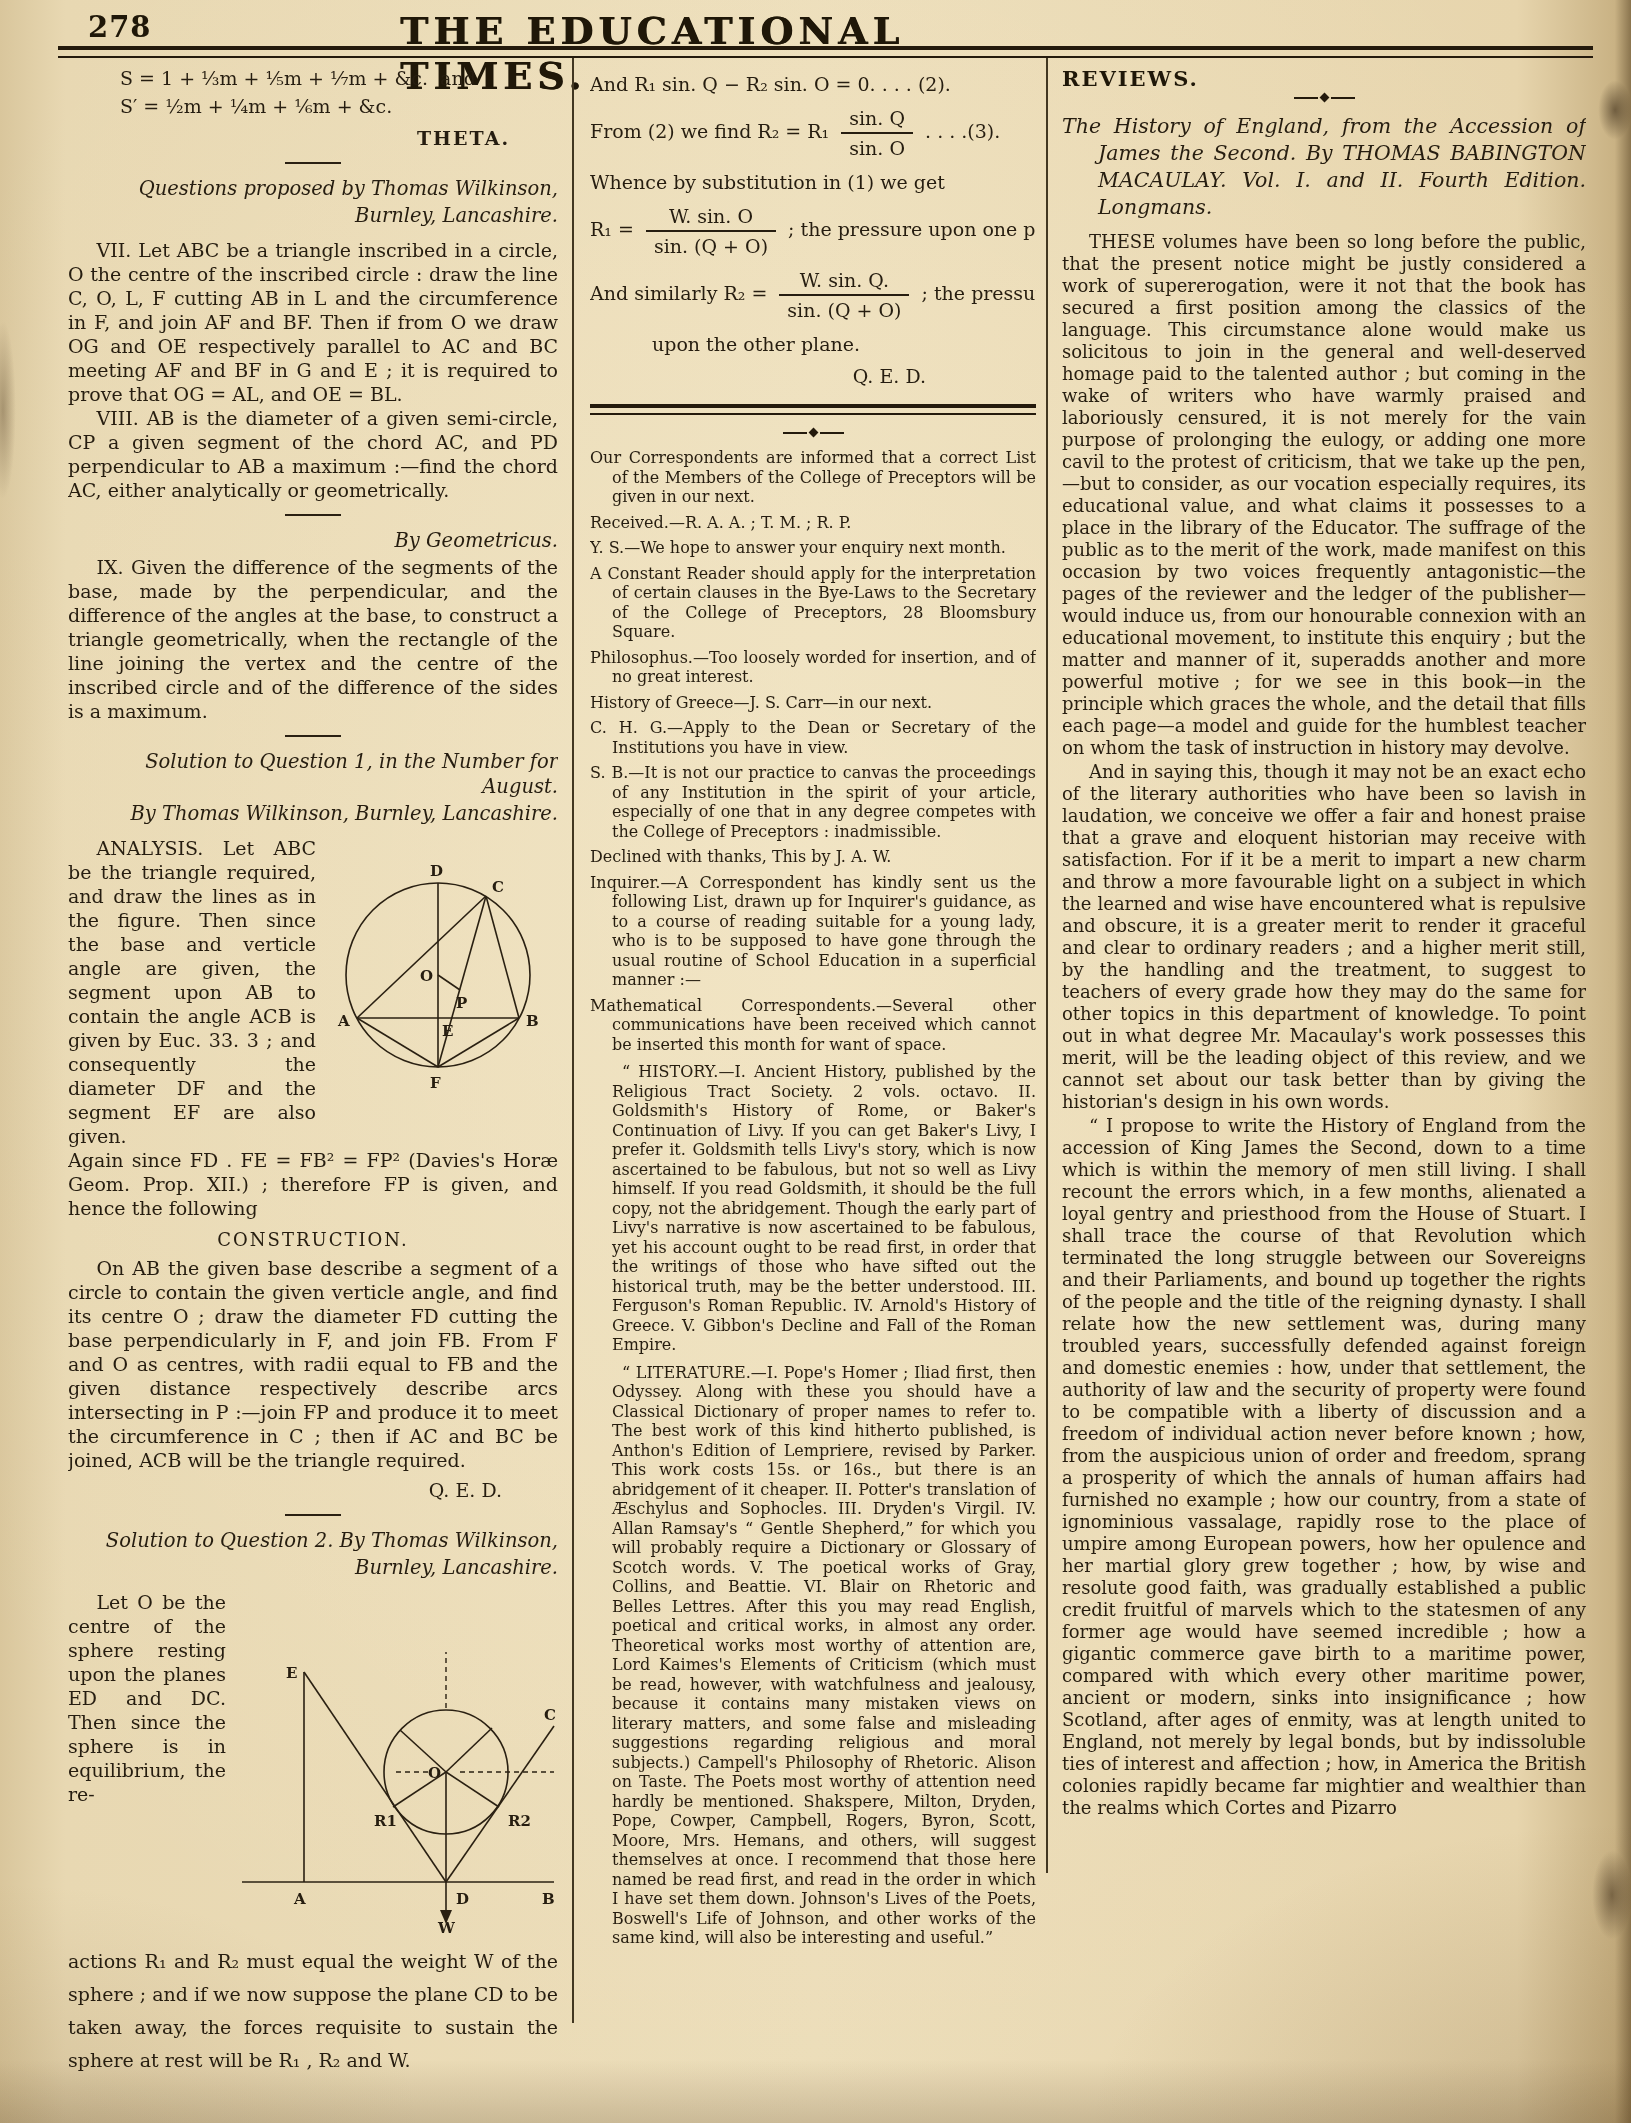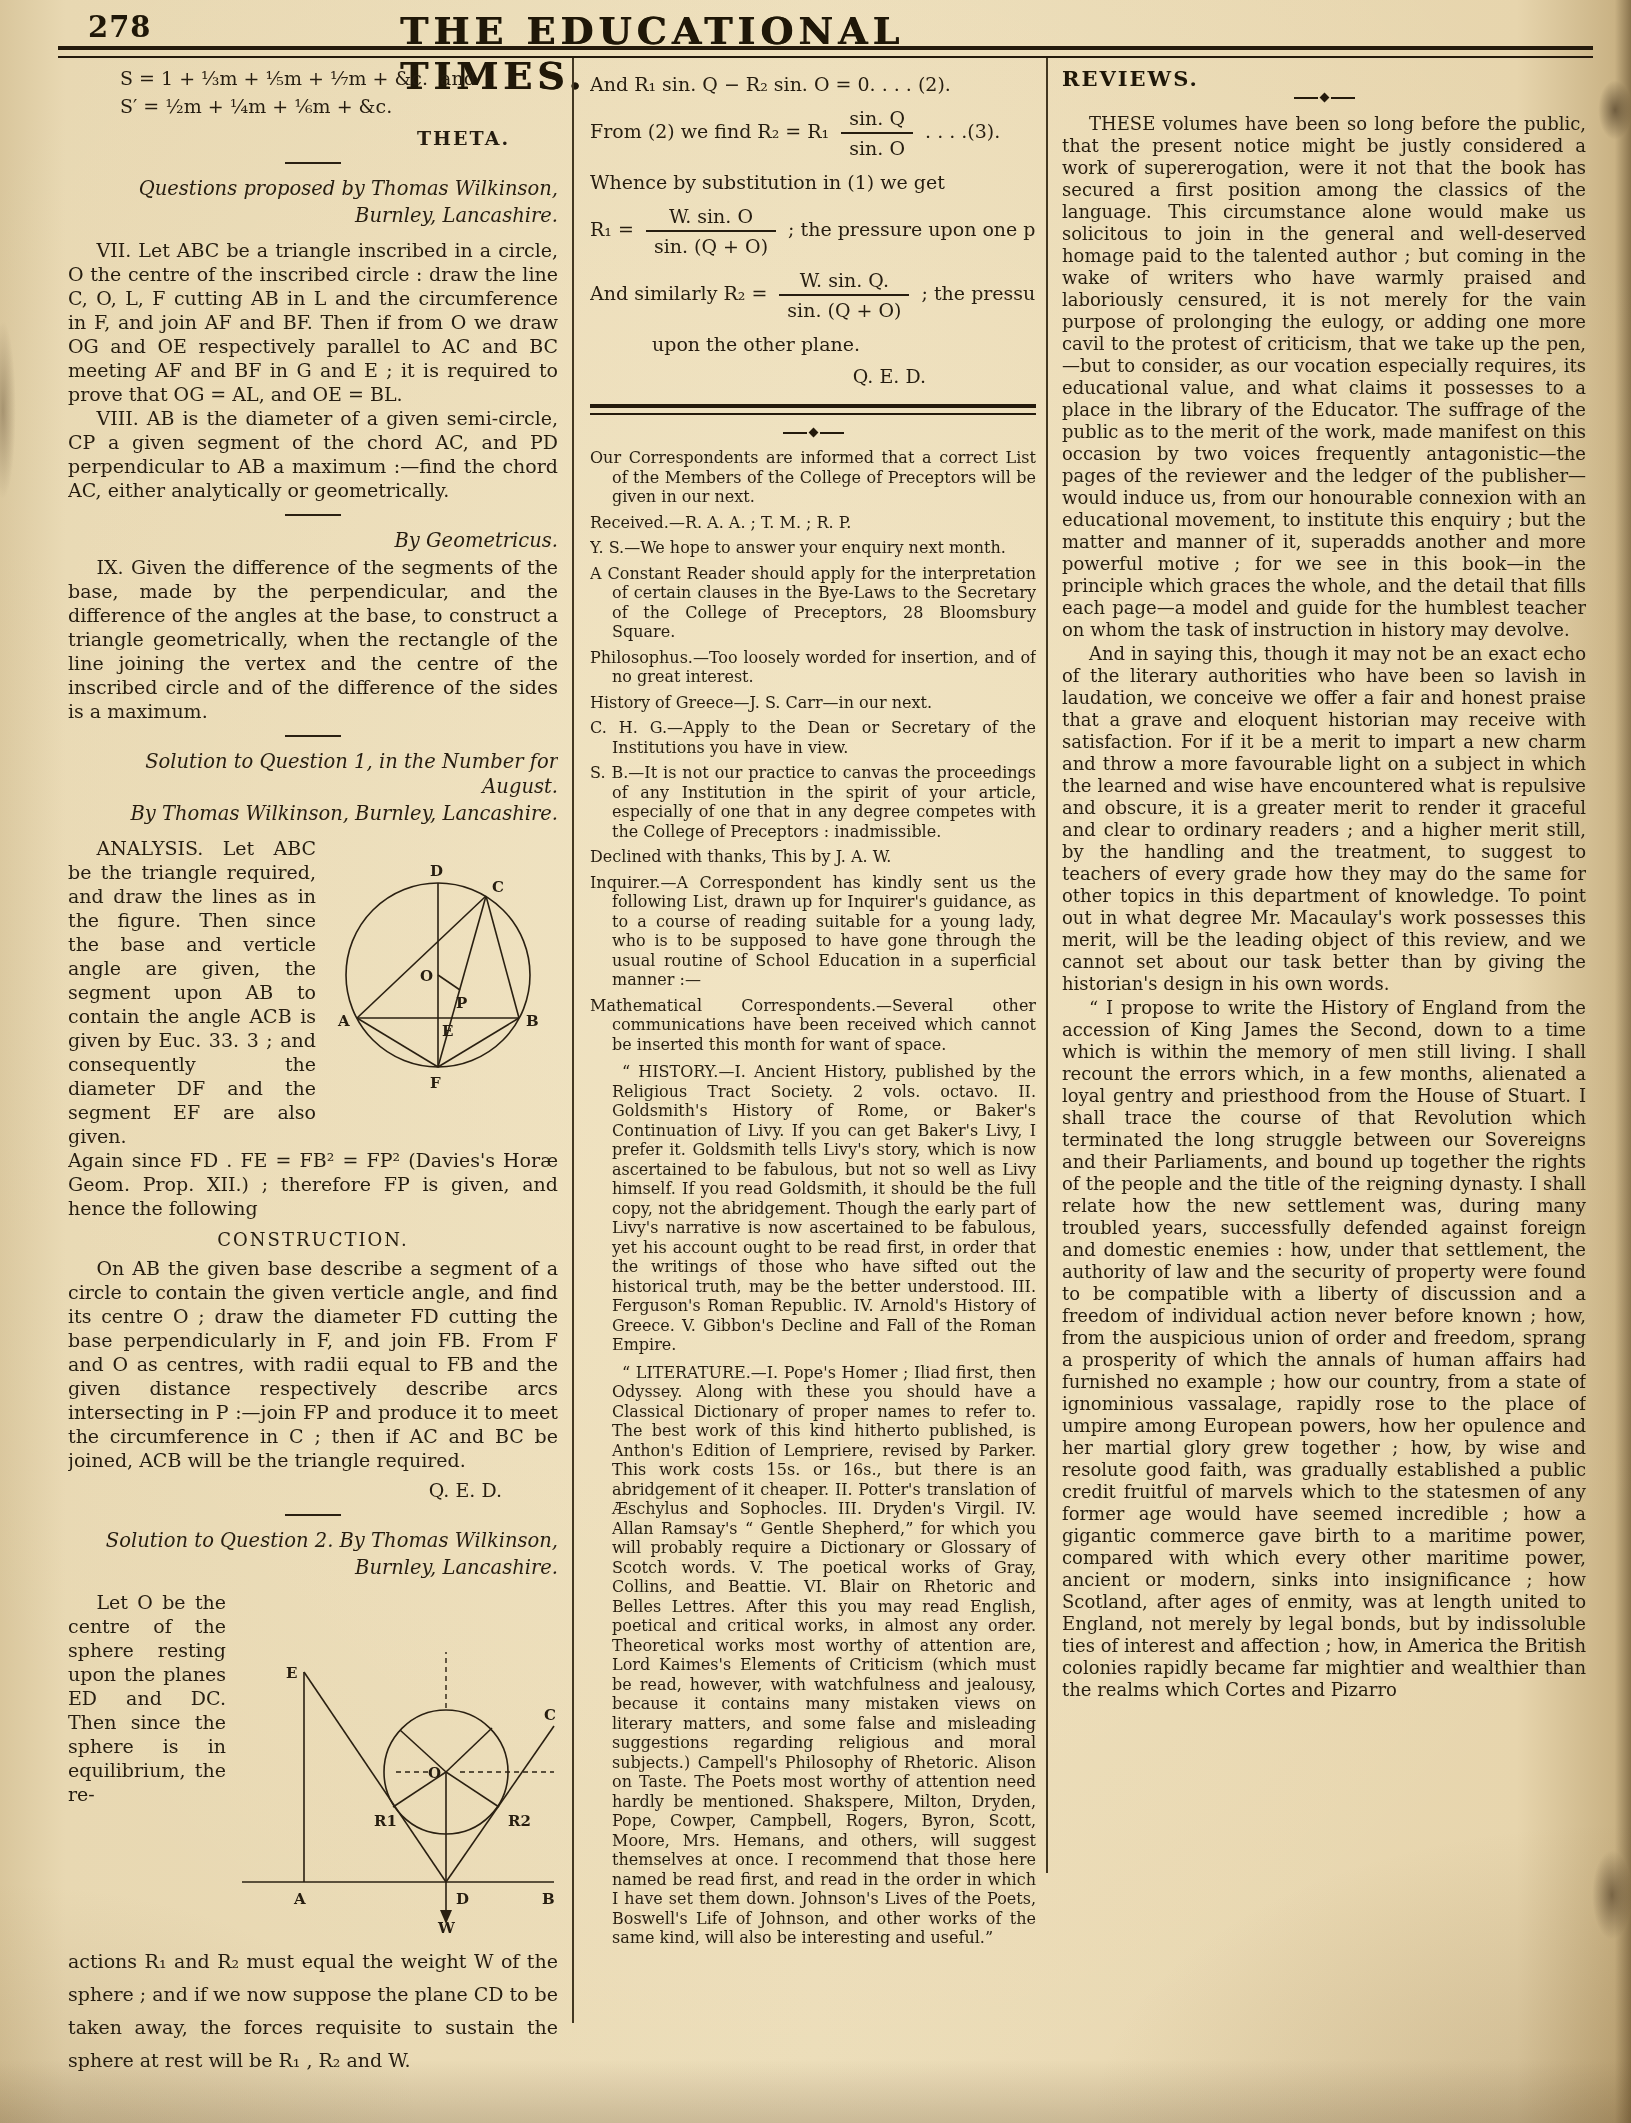--- a/index.html
+++ b/index.html
@@ -224,18 +224,19 @@
     </div>
   </div>
 
   <div class="col col-right">
     <p class="bold-title">REVIEWS.</p>
     <div class="orn">
       <span class="orn-line"></span>
         <span class="orn-diamond"></span>
         <span class="orn-line"></span>
     </div>
+    <p class="book-title">The History of England, from the Accession of James the Second.  By THOMAS BABINGTON MACAULAY.  Vol. I. and II.  Fourth Edition.  Longmans.</p>
     <p class="rev-para">THESE volumes have been so long before the public, that the present notice might be justly considered a work of supererogation, were it not that the book has secured a first position among the classics of the language.  This circumstance alone would make us solicitous to join in the general and well-deserved homage paid to the talented author ; but coming in the wake of writers who have warmly praised and laboriously censured, it is not merely for the vain purpose of prolonging the eulogy, or adding one more cavil to the protest of criticism, that we take up the pen,—but to consider, as our vocation especially requires, its educational value, and what claims it possesses to a place in the library of the Educator.  The suffrage of the public as to the merit of the work, made manifest on this occasion by two voices frequently antagonistic—the pages of the reviewer and the ledger of the publisher—would induce us, from our honourable connexion with an educational movement, to institute this enquiry ; but the matter and manner of it, superadds another and more powerful motive ; for we see in this book—in the principle which graces the whole, and the detail that fills each page—a model and guide for the humblest teacher on whom the task of instruction in history may devolve.</p>
     <p class="rev-para">And in saying this, though it may not be an exact echo of the literary authorities who have been so lavish in laudation, we conceive we offer a fair and honest praise that a grave and eloquent historian may receive with satisfaction.  For if it be a merit to impart a new charm and throw a more favourable light on a subject in which the learned and wise have encountered what is repulsive and obscure, it is a greater merit to render it graceful and clear to ordinary readers ; and a higher merit still, by the handling and the treatment, to suggest to teachers of every grade how they may do the same for other topics in this department of knowledge.  To point out in what degree Mr. Macaulay's work possesses this merit, will be the leading object of this review, and we cannot set about our task better than by giving the historian's design in his own words.</p>
     <p class="rev-para">“ I propose to write the History of England from the accession of King James the Second, down to a time which is within the memory of men still living.  I shall recount the errors which, in a few months, alienated a loyal gentry and priesthood from the House of Stuart.  I shall trace the course of that Revolution which terminated the long struggle between our Sovereigns and their Parliaments, and bound up together the rights of the people and the title of the reigning dynasty.  I shall relate how the new settlement was, during many troubled years, successfully defended against foreign and domestic enemies : how, under that settlement, the authority of law and the security of property were found to be compatible with a liberty of discussion and a freedom of individual action never before known ; how, from the auspicious union of order and freedom, sprang a prosperity of which the annals of human affairs had furnished no example ; how our country, from a state of ignominious vassalage, rapidly rose to the place of umpire among European powers, how her opulence and her martial glory grew together ; how, by wise and resolute good faith, was gradually established a public credit fruitful of marvels which to the statesmen of any former age would have seemed incredible ; how a gigantic commerce gave birth to a maritime power, compared with which every other maritime power, ancient or modern, sinks into insignificance ; how Scotland, after ages of enmity, was at length united to England, not merely by legal bonds, but by indissoluble ties of interest and affection ; how, in America the British colonies rapidly became far mightier and wealthier than the realms which Cortes and Pizarro</p>
   </div>
 
 </div>
 
 </body></html>

